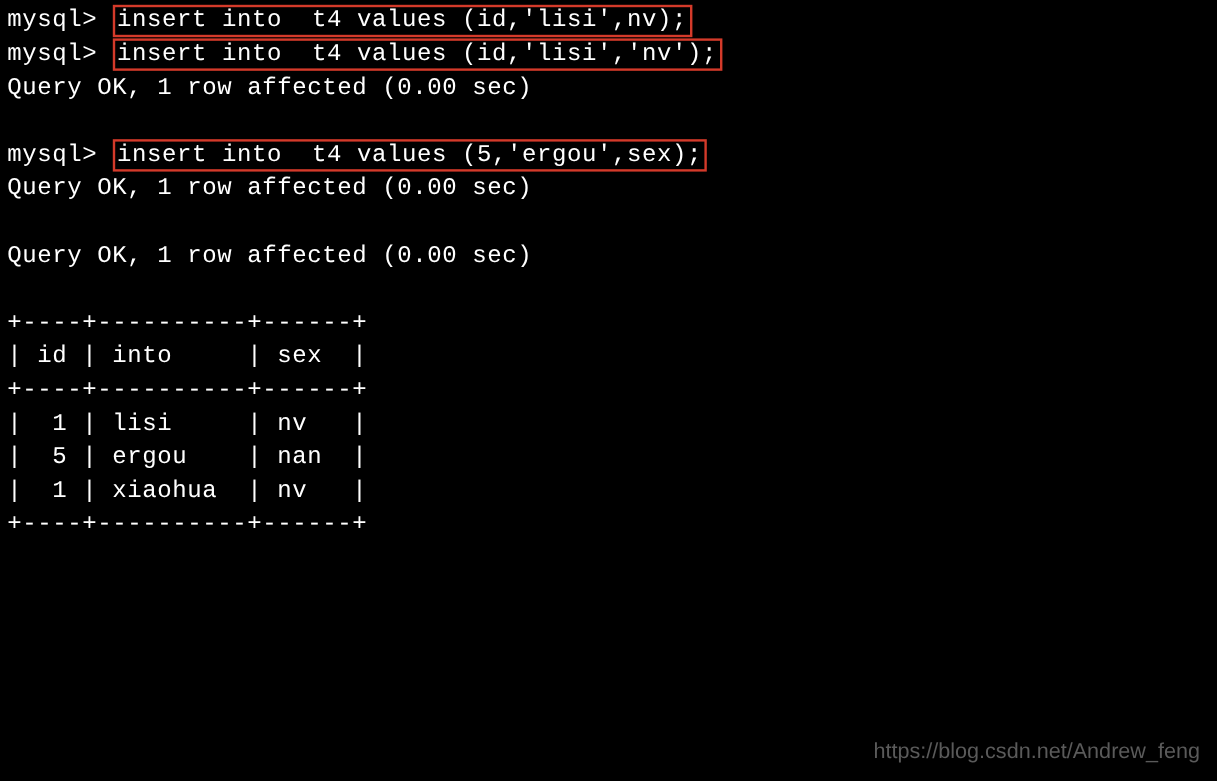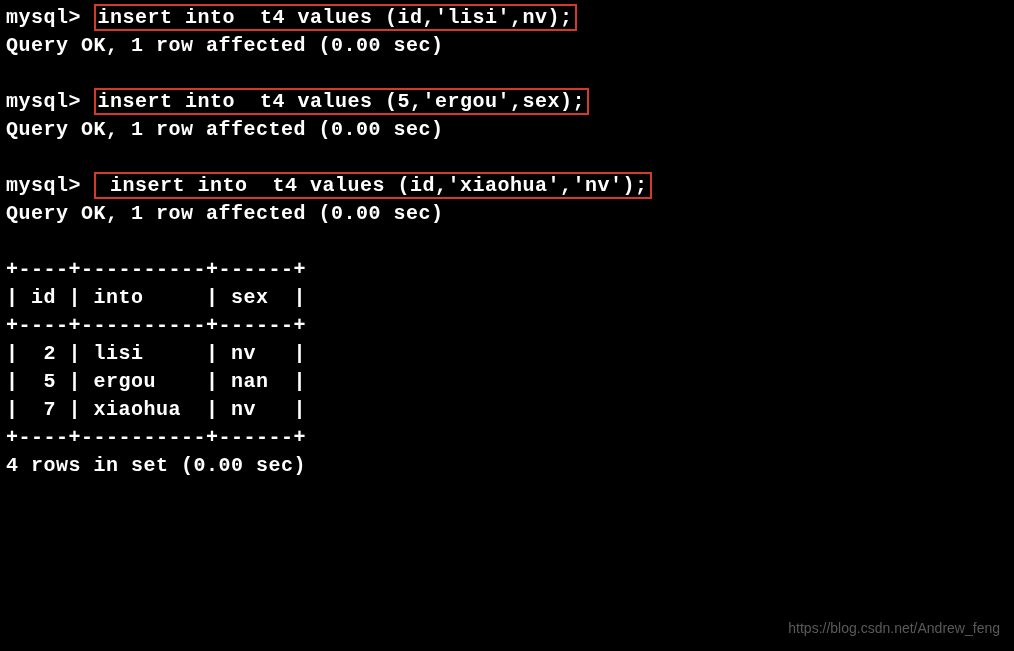--- a/index.html
+++ b/index.html
@@ -16,57 +16,55 @@
       padding: 4px 6px;
       width: 1014px;
       height: 651px;
       overflow: hidden;
       position: relative;
       letter-spacing: 0.5px;
     }
     .line {
       white-space: pre;
       display: block;
-      font-weight: bold;
     }
     .highlight-box {
       border: 2px solid #d43a2a;
       display: inline-block;
       padding: 0 2px;
       margin: -2px 0;
     }
     .watermark {
       position: absolute;
       bottom: 12px;
       right: 14px;
       color: #5a5a5a;
-      font-size: 14px;
+      font-size: 18px;
       font-family: Arial, sans-serif;
       letter-spacing: 0;
     }
     .inline {
       display: inline;
     }
   </style>
 </head>
 <body>
 
 <div id="terminal-container">
     <div class="line"><span class="inline">mysql&gt; </span><span class="highlight-box inline">insert into  t4 values (id,'lisi',nv);</span></div>
+    <div class="line"><span class="inline">mysql&gt; </span><span class="highlight-box inline">insert into  t4 values (id,'lisi','nv');</span></div>
     <div class="line">Query OK, 1 row affected (0.00 sec)</div>
     <div class="line">&nbsp;</div>
     <div class="line"><span class="inline">mysql&gt; </span><span class="highlight-box inline">insert into  t4 values (5,'ergou',sex);</span></div>
     <div class="line">Query OK, 1 row affected (0.00 sec)</div>
     <div class="line">&nbsp;</div>
-    <div class="line"><span class="inline">mysql&gt; </span><span class="highlight-box inline"> insert into  t4 values (id,'xiaohua','nv');</span></div>
     <div class="line">Query OK, 1 row affected (0.00 sec)</div>
     <div class="line">&nbsp;</div>
     <div class="line">+----+----------+------+</div>
     <div class="line">| id | into     | sex  |</div>
     <div class="line">+----+----------+------+</div>
-    <div class="line">|  2 | lisi     | nv   |</div>
+    <div class="line">|  1 | lisi     | nv   |</div>
     <div class="line">|  5 | ergou    | nan  |</div>
-    <div class="line">|  7 | xiaohua  | nv   |</div>
+    <div class="line">|  1 | xiaohua  | nv   |</div>
     <div class="line">+----+----------+------+</div>
-    <div class="line">4 rows in set (0.00 sec)</div>
   </div>
 
 <div class="watermark">https://blog.csdn.net/Andrew_feng</div>
 
 </body></html>

